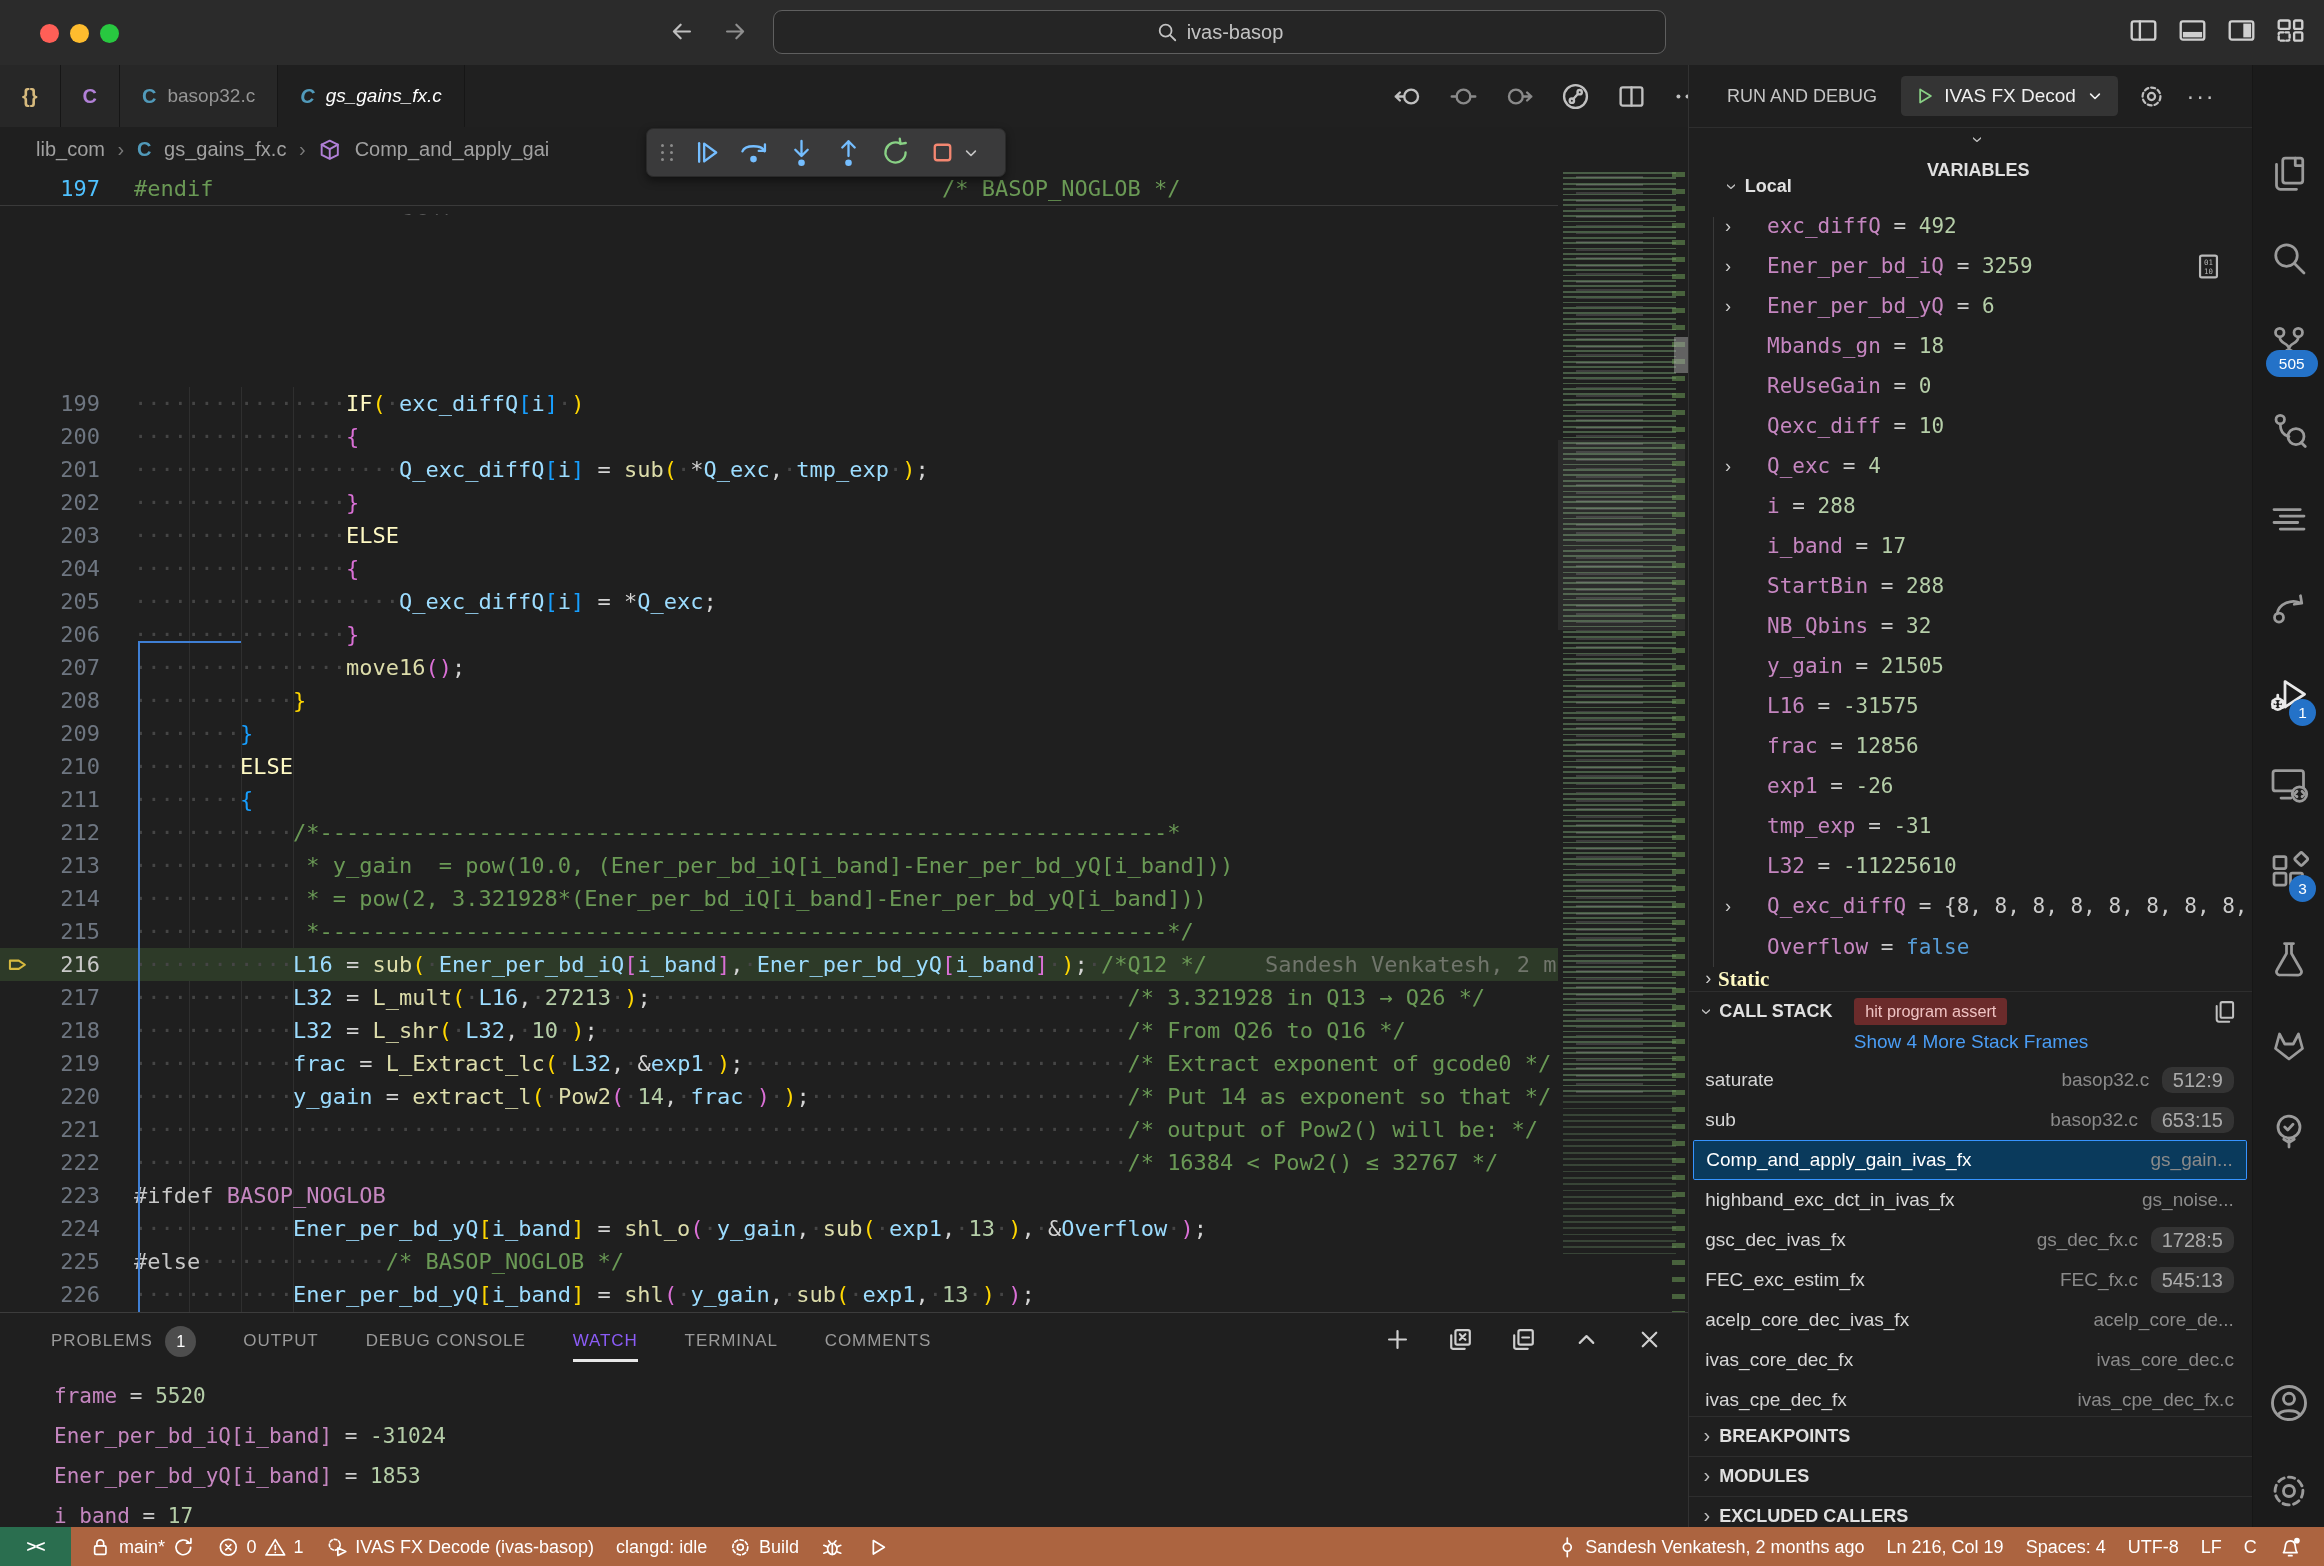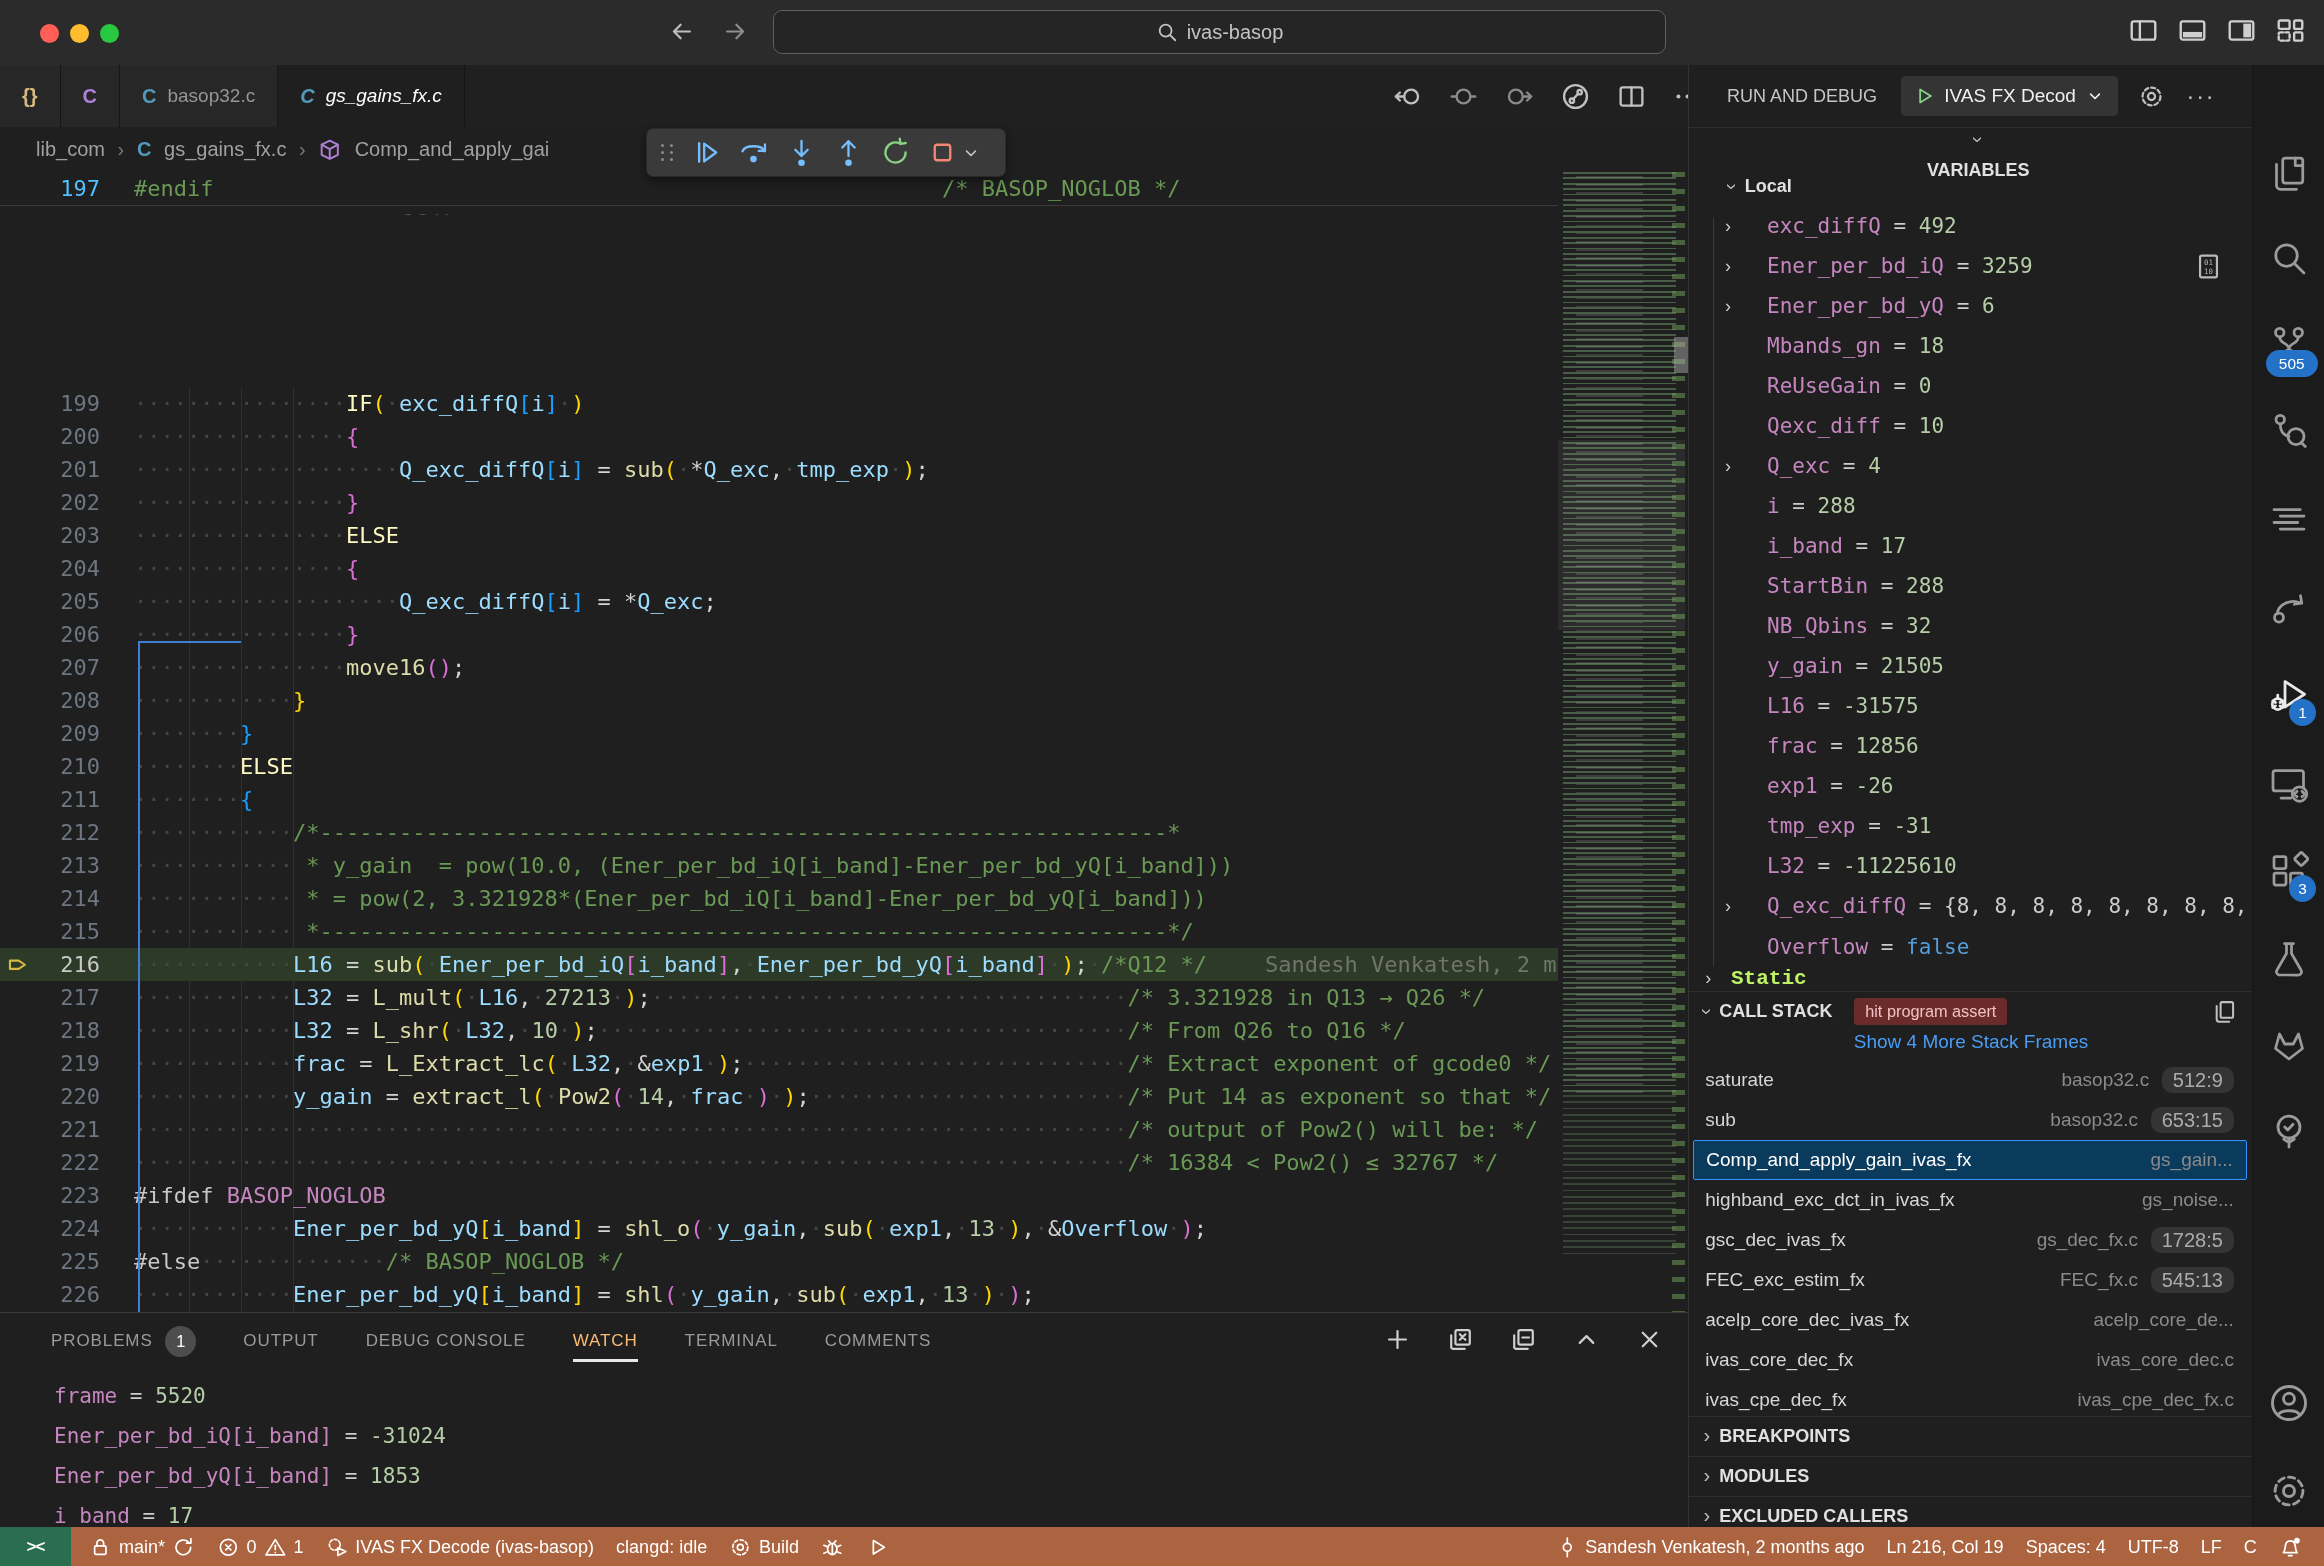--- a/index.html
+++ b/index.html
@@ -62,21 +62,21 @@
   #mm2{top:3.6px;height:923px;left:18px;right:42px;background:repeating-linear-gradient(180deg,rgba(200,200,200,.18) 0 1.8px,transparent 1.8px 8.1px);}
   #mm3{top:923px;height:163px;background:repeating-linear-gradient(180deg,rgba(130,180,125,.25) 0 1.8px,transparent 1.8px 6.3px);}
   #mm-slider{position:absolute;left:0;right:0;top:268px;height:190px;background:rgba(255,255,255,.055);}
   #ruler-marks{left:1672px;top:128px;width:12.7px;height:1183px;
       background:repeating-linear-gradient(180deg,rgba(106,153,85,.55) 0 5.4px,transparent 5.4px 17px);}
   #scroll-handle{left:1674px;top:337px;width:16.3px;height:36px;background:rgba(180,180,180,.45);}
   
   #panel{left:0;top:1312px;width:1688px;height:215px;background:#1f1f1f;border-top:0.9px solid #3c3c3c;}
   #panel-tabs{position:absolute;left:51px;top:0;height:56px;display:flex;align-items:flex-start;gap:47px;}
   .ptab{font-size:17px;letter-spacing:0.9px;color:#9a9a9a;display:flex;align-items:center;gap:12.7px;position:relative;height:100%;}
-  .ptab.active{color:#fdba74;}
+  .ptab.active{color:#8b5cf6;}
   .ptab.active:after{content:"";position:absolute;left:0;right:0;bottom:7.2px;height:2.7px;background:#e7e7e7;}
   .pbadge{background:#4d4d4d;color:#fff;border-radius:50%;width:31px;height:31px;display:flex;
      align-items:center;justify-content:center;font-size:16.3px;letter-spacing:0;}
   #panel-actions{position:absolute;right:25px;top:12.7px;display:flex;gap:36px;color:#cfcfcf;}
   #watch-list{position:absolute;left:54px;top:67px;display:flex;flex-direction:column;gap:8.1px;}
   .witem{font:21px/32px "DejaVu Sans Mono",monospace;}
   .wname{color:#c586c0;}.weq{color:#cccccc;}.wval{color:#b5cea8;}
   
   #sidebar{left:1688px;top:65px;width:564px;height:1462px;background:#1f1f1f;border-left:0.9px solid #323232;}
   #rd-header{position:absolute;left:0;top:0;width:100%;height:62px;display:flex;align-items:center;}
@@ -606,21 +606,21 @@
         <div class="vrow" style="top: 680px;">
           <span class="vchev">›</span>
           <span class="vtext"><span class="vname">Q_exc_diffQ</span><span class="veq"> = </span><span class="vval-s">{8, 8, 8, 8, 8, 8, 8, 8, …</span></span>
         </div>
         <div class="vrow" style="top: 721px;">
           <span class="vtext"><span class="vname">Overflow</span><span class="veq"> = </span><span class="vval-b">false</span></span>
         </div>
       </div>
     <div class="vrow" style="top:901px;height:25px;overflow:hidden;">
       <span class="vchev" style="left:16.3px;">›</span>
-      <span class="vtext" style="left:42px;font-family:Liberation Mono, monospace;font-weight:bold;color:#bef264;">Static</span>
+      <span class="vtext" style="left:29px;font-family:Liberation Serif, serif;font-weight:bold;color:#fef9c3;">Static</span>
     </div>
     <div class="sec-head" style="top:926px;">
       <span class="chev down">›</span>
         <span>CALL STACK</span>
       <span class="assert-badge">hit program assert</span>
       <span id="cs-copy" style="margin-left:auto;margin-right:16.3px;color:#c0c0c0;">
           <svg width="25" height="25" viewBox="0 0 16 16" fill="none" stroke="currentColor" stroke-width="1.3" stroke-linecap="round" stroke-linejoin="round">
             <rect x="5.5" y="2" width="8" height="10" rx="1"></rect>
             <path d="M3 4.5V13a1.5 1.5 0 0 0 1.5 1.5H11"></path>
           </svg>

